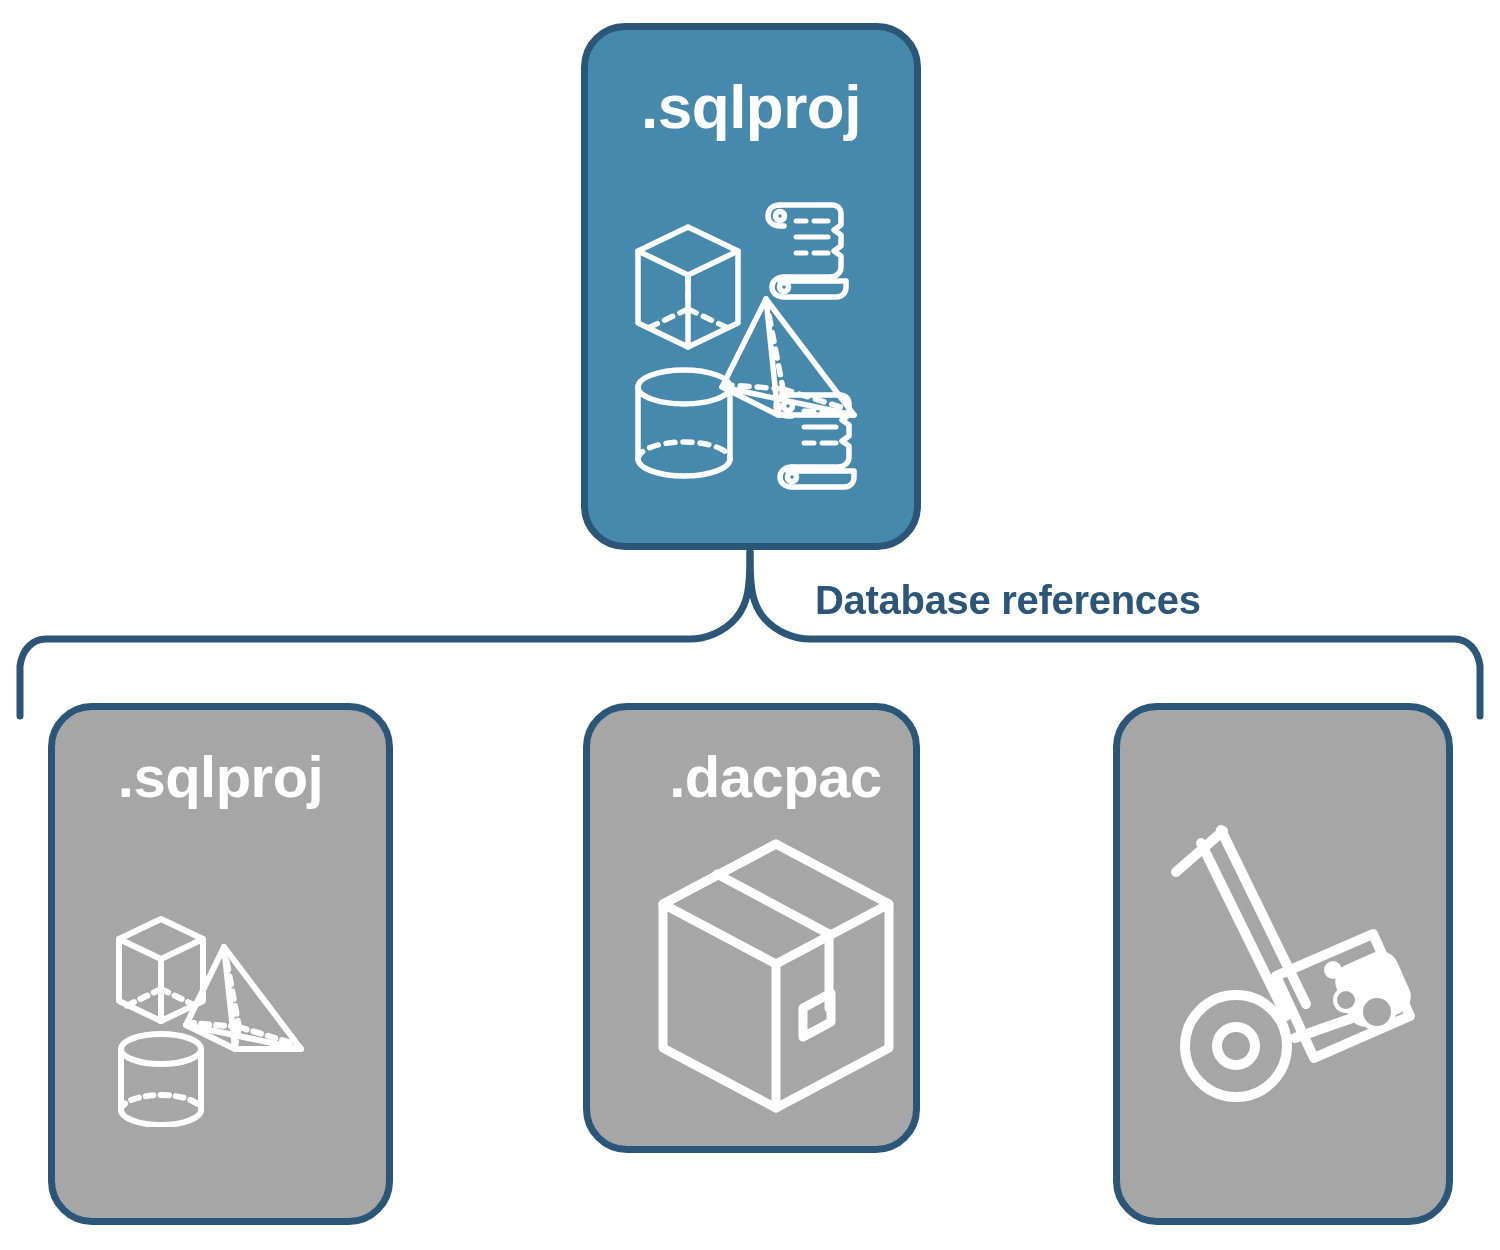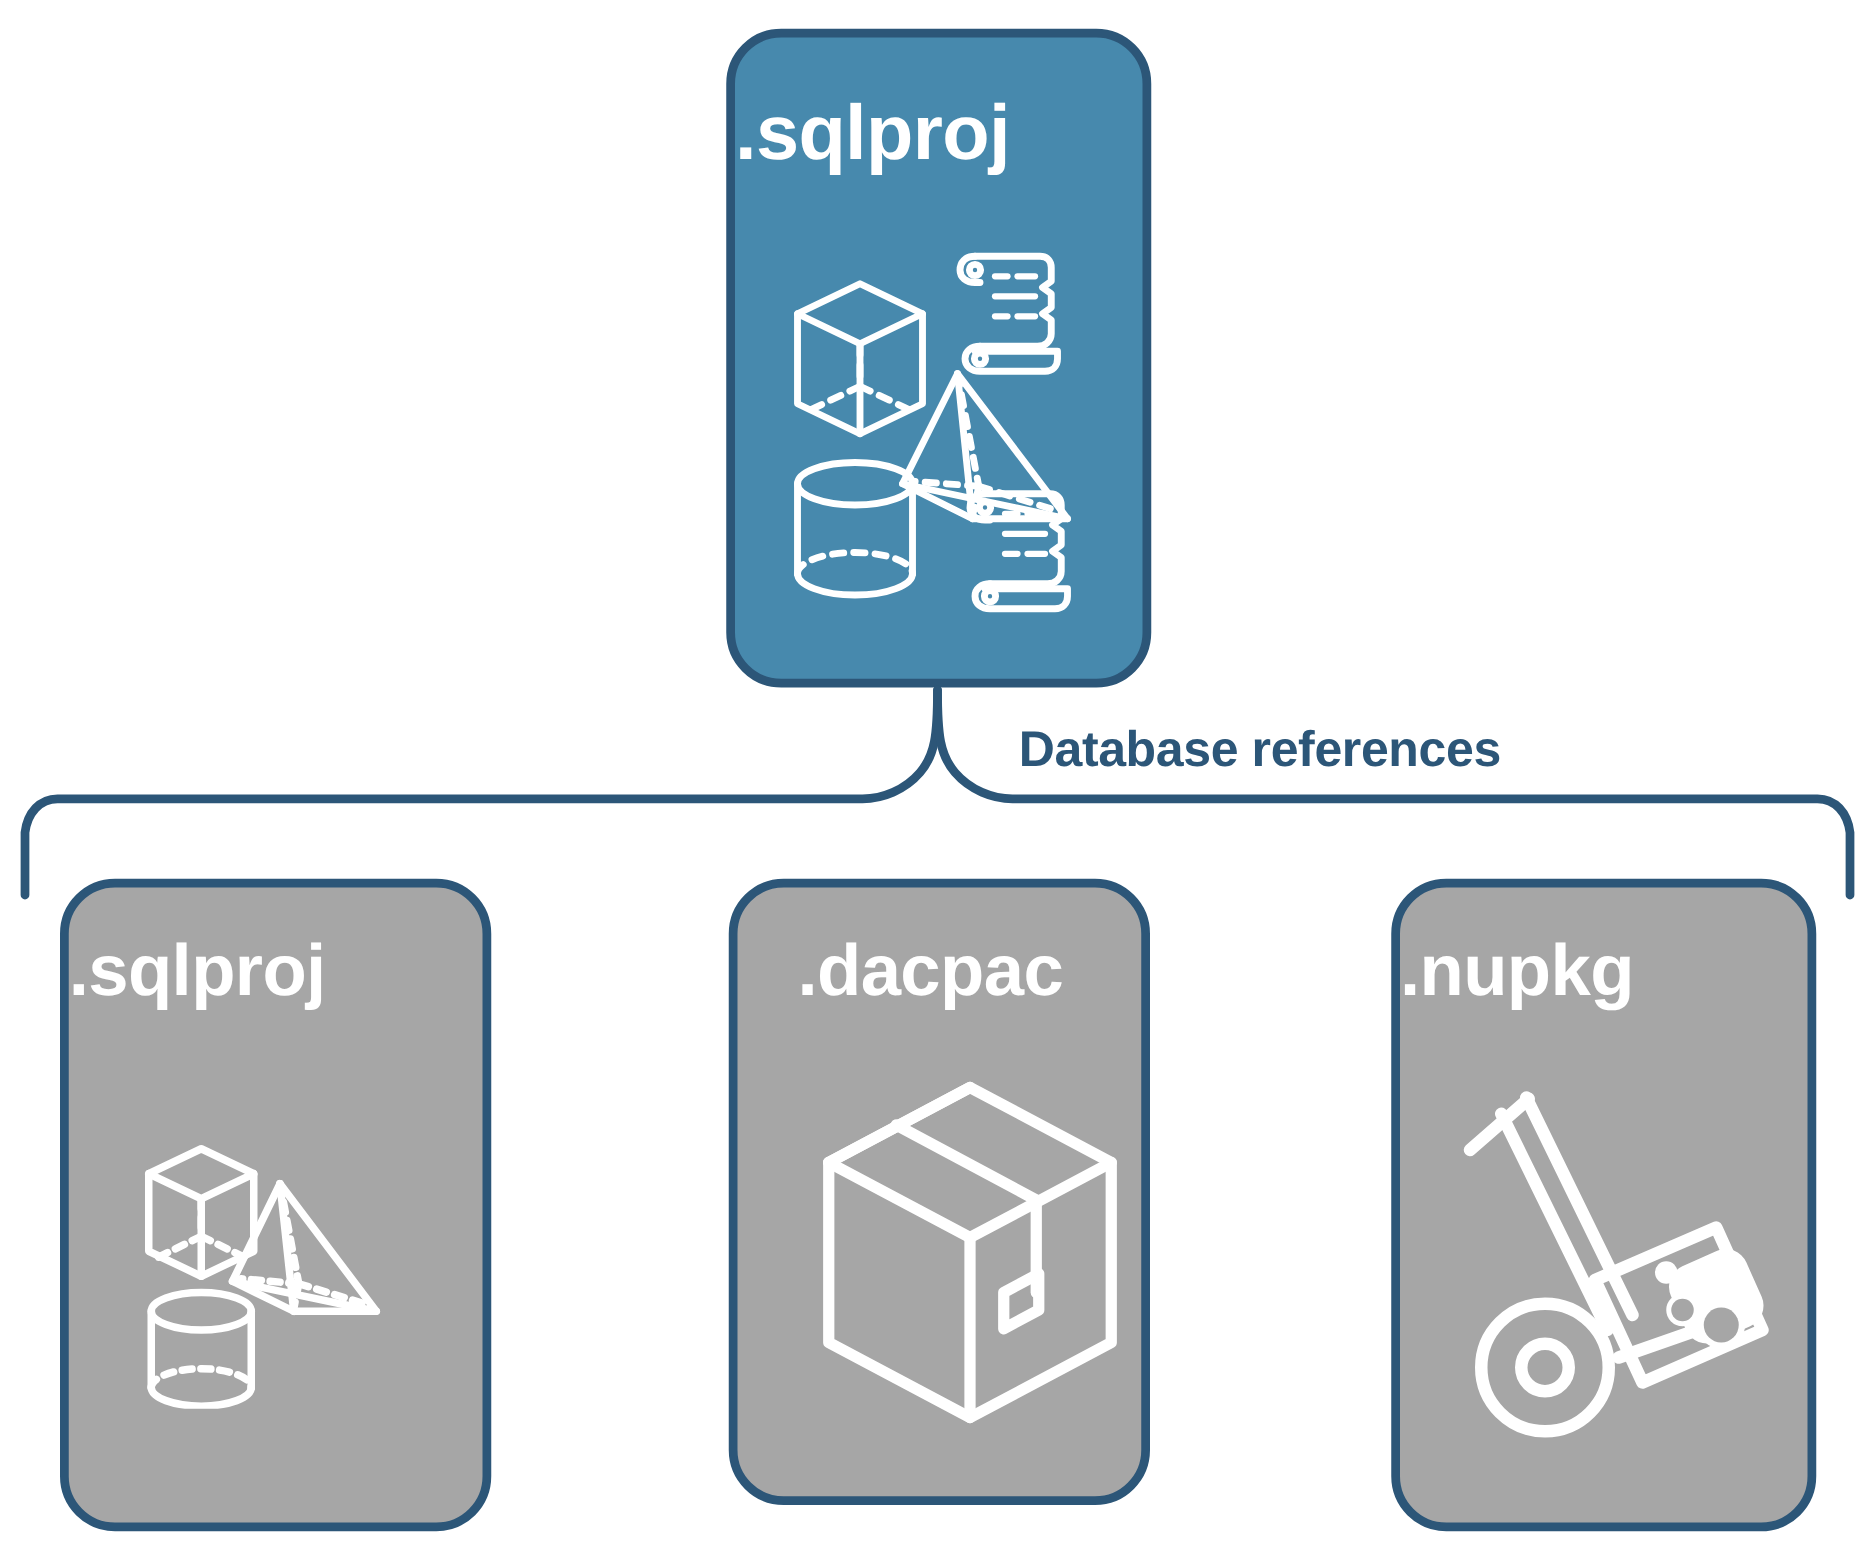--- a/index.html
+++ b/index.html
@@ -10,21 +10,21 @@
   }
   #stage{position:absolute;left:0;top:0;width:1500px;height:1250px;}
 
   .card{
     position:absolute;
     box-sizing:border-box;
     border-radius:44px;
     border:7px solid #2c5678;
     display:flex;
     flex-direction:column;
-    align-items:flex-start;
+    align-items:center;
   }
   .card.primary{background:#4789ad;}
   .card.secondary{background:#a6a6a6;}
 
   .card-title{
     color:#ffffff;
     font-weight:bold;
     letter-spacing:-0.5px;
     line-height:1;
     white-space:nowrap;
@@ -165,37 +165,36 @@
           <ellipse cx="50" cy="152" rx="40" ry="15"></ellipse>
           <path d="M10 152 L10 213"></path>
           <path d="M90 152 L90 213"></path>
           <path d="M10 213 C10 221 28 228 50 228 C72 228 90 221 90 213"></path>
           <path d="M10 213 C10 205 28 198 50 198 C72 198 90 205 90 213" stroke-dasharray="8 7"></path>
         </g>
       </svg>
     </div>
   </div>
 
-  <div class="card secondary" id="card-child-1" style="left:583px;top:703px;width:337px;height:501px;padding-left:48px;">
+  <div class="card secondary" id="card-child-1" style="left:583px;top:703px;width:337px;height:450px;padding-left:48px;">
     <div class="card-title">.dacpac</div>
     <div class="icon-area">
       <svg width="250" height="280" viewBox="0 0 250 280" fill="none" stroke="#ffffff" stroke-width="9" stroke-linecap="round" stroke-linejoin="round">
         <path d="M125 8 L238 68 L238 212 L125 272 L12 212 L12 68 Z"></path>
         <path d="M12 68 L125 128 L238 68"></path>
         <path d="M125 128 L125 272"></path>
         <path d="M66 38 L178 98"></path>
         <path d="M178 98 L178 172"></path>
         <path d="M125 8 L12 68"></path>
         <path d="M152 172 L180 157 L180 186 L152 201 Z"></path>
       </svg>
     </div>
   </div>
 
   <div class="card secondary" id="card-child-2" style="left:1113px;top:703px;width:340px;height:522px;">
-    <div class="card-title">.nupkg</div>
     <div class="icon-area">
       <svg width="270" height="280" viewBox="0 0 270 280" fill="none" stroke="#ffffff" stroke-width="10" stroke-linecap="round" stroke-linejoin="round">
 
         <path d="M28 48 L75 7"></path>
 
         <path d="M53 19 L138 192"></path>
         <path d="M73 6 L158 180"></path>
 
         <path d="M147 214 L250 178"></path>
 

